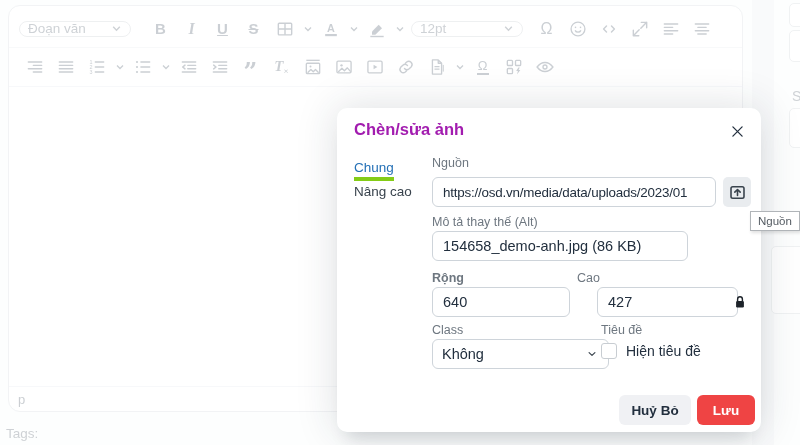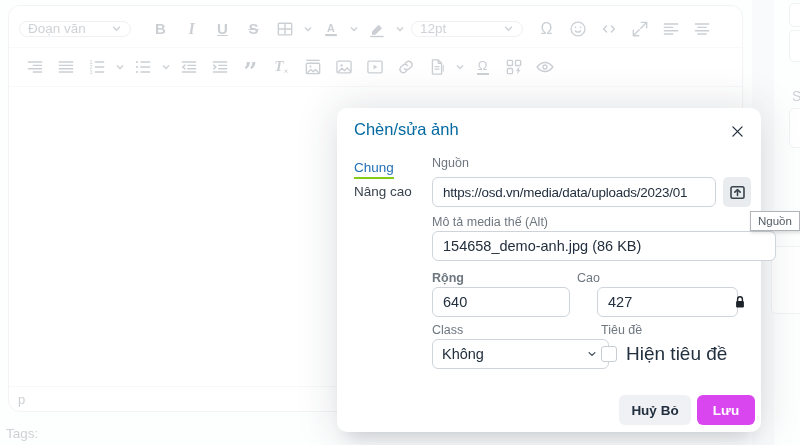--- a/index.html
+++ b/index.html
@@ -44,50 +44,50 @@
   .sb-label { position:absolute; left:792px; top:88px; font-size:14px; color:#9aa2a9; }
 
   
   .backdrop { position:absolute; inset:0; background:rgba(255,255,255,0.52); z-index:50; }
 
   
   .dialog { position:absolute; left:337px; top:108px; width:424px; height:324px;
     background:#fff; border-radius:10px; z-index:100;
     box-shadow:0 16px 16px -10px rgba(34,47,62,.15), 0 0 40px 1px rgba(34,47,62,.15);
     color:#222f3e; }
-  .dlg-title { position:absolute; left:17px; top:12px; font-size:16.5px; font-weight:400; color:#0369a1; }
+  .dlg-title { position:absolute; left:17px; top:12px; font-size:16.5px; font-weight:700; color:#a21caf; }
   .dlg-close { position:absolute; right:12px; top:11px; width:24px; height:24px;
     display:flex; align-items:center; justify-content:center; cursor:pointer; border-radius:4px; }
   .tab { position:absolute; left:17px; font-size:13.5px; cursor:pointer; color:#39434d; }
   .tab-general { top:52px; color:#2470b6; }
-  .tab-general .tab-inner { border-bottom:2px solid #84cc16; padding-bottom:2px; }
+  .tab-general .tab-inner { border-bottom:4px solid #84cc16; padding-bottom:2px; }
   .tab-advanced { top:76px;text-align:center; }
   .flabel { position:absolute; font-size:12.5px; color:#6e7780; }
   .finput { position:absolute; border:1px solid #ced4da; border-radius:6px;
     font-family:"Liberation Sans", sans-serif; font-size:14.5px; color:#222f3e;
     padding:0 10px; background:#fff; outline:none; height:30px; }
   .src-input { left:95px; top:69px; width:284px; font-size:13.4px; letter-spacing:-0.2px; }
   .browse-btn { position:absolute; left:386px; top:69px; width:28px; height:30px;
     background:#e9ecef; border-radius:5px; display:flex; align-items:center; justify-content:center; cursor:pointer; }
-  .alt-input { left:95px; top:123px; width:344px; }
+  .alt-input { left:95px; top:123px; width:256px; }
   .w-input { left:95px; top:179px; width:138px; }
   .h-input { left:240px; top:179px; width:141px;margin-left:20px; }
   .lock-btn { position:absolute; left:392px; top:182px; width:22px; height:24px;
     display:flex; align-items:center; justify-content:center; cursor:pointer; }
   .class-select { position:absolute; left:95px; top:231px; width:177px; height:30px;
     border:1px solid #ced4da; border-radius:6px; display:flex; align-items:center;
     justify-content:space-between; padding:0 9px; font-size:14.5px; cursor:pointer; }
   .caption-row { position:absolute; left:264px; top:235px; display:flex; align-items:center; cursor:pointer; }
   .caption-row input { width:16px; height:16px; accent-color:#fff; border:1px solid #c8cdd2; border-radius:3px;
     appearance:none; background:#fff; }
-  .caption-row span { margin-left:9px; font-size:19px; color:#222f3e; }
+  .caption-row span { margin-left:9px; font-size:14px; color:#222f3e; }
   .btn { position:absolute; top:287px; height:30px; border:none; border-radius:6px;
     font-family:"Liberation Sans", sans-serif; font-size:13.5px; font-weight:700; cursor:pointer; }
   .btn-cancel { left:282px; width:72px; background:#f0f1f4; color:#222f3e; }
-  .btn-save { left:360px; width:58px; background:#d946ef; color:#fff; }
+  .btn-save { left:360px; width:58px; background:#ef4444; color:#fff; }
 
   
   .tooltip { position:absolute; left:750px; top:211px; z-index:300;
     background:#fff; border:1px solid #b0b4b8; box-shadow:1px 2px 3px rgba(0,0,0,.12);
     font-size:11.5px; color:#545b62; padding:3px 7px; white-space:nowrap; }
 </style>
 </head>
 <body>
 
 <div class="editor-panel">
@@ -356,21 +356,21 @@
 
   <div class="flabel" style="left:95px; top:48px;">Nguồn</div>
   <input class="finput src-input" type="text" value="https://osd.vn/media/data/uploads/2023/01" style="">
   <div class="browse-btn">
     <svg width="19" height="19" viewBox="0 0 24 24" fill="none" stroke="#39434d" stroke-width="2" stroke-linecap="round" stroke-linejoin="round">
         <rect x="3.8" y="4.8" width="16.4" height="14.4" rx="2.2"></rect>
         <path d="M12 15.8V9M8.6 11.6L12 8.2l3.4 3.4"></path>
       </svg>
   </div>
 
-  <div class="flabel" style="left:95px; top:107px;">Mô tả media thế (Alt)</div>
+  <div class="flabel" style="left:95px; top:107px;">Mô tả thay thế (Alt)</div>
   <input class="finput alt-input" type="text" value="154658_demo-anh.jpg (86 KB)" style="">
 
   <div class="flabel" style="left:95px; top:163px;font-weight:bold;">Rộng</div>
   <div class="flabel" style="left:240px; top:163px;">Cao</div>
   <input class="finput w-input" type="text" value="640" style="">
   <input class="finput h-input" type="text" value="427" style="">
   <div class="lock-btn">
     <svg width="18" height="20" viewBox="0 0 24 24">
         <path d="M8.8 11V8.2a3.2 3.2 0 0 1 6.4 0V11" fill="none" stroke="#1d232a" stroke-width="1.9"></path>
         <rect x="6.8" y="10.8" width="10.4" height="8.4" rx="1.6" fill="#1d232a"></rect>

